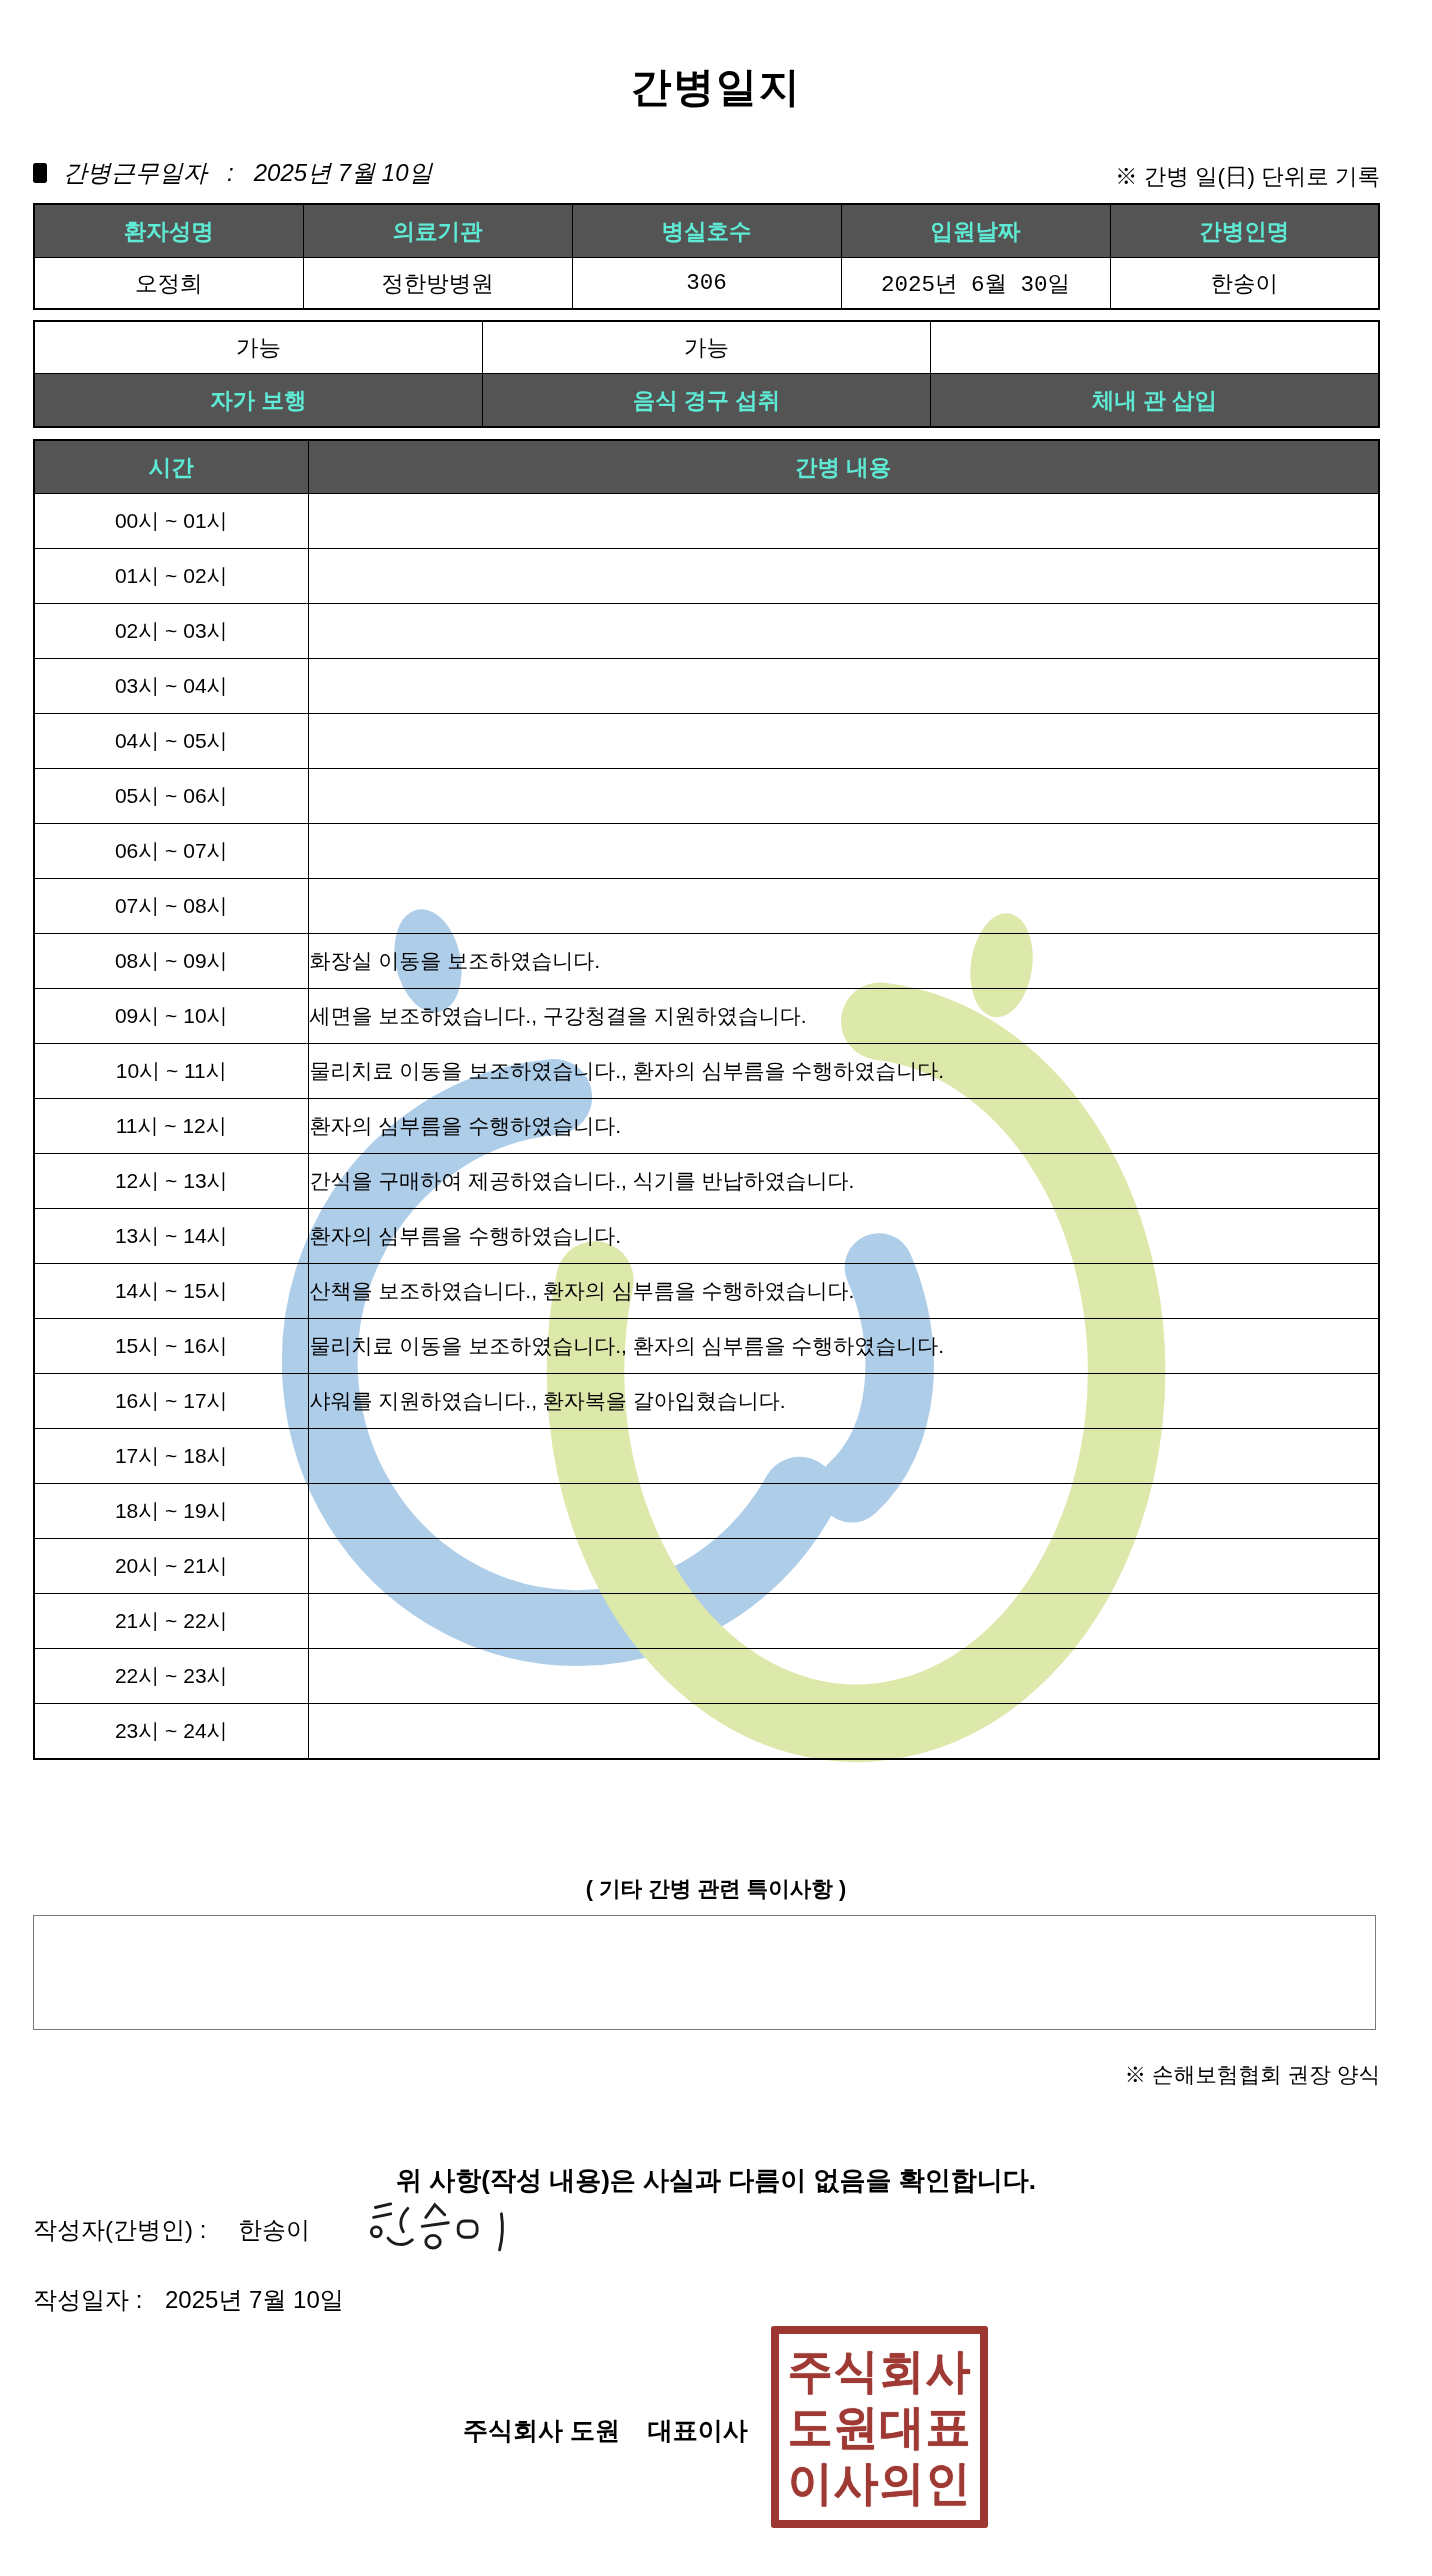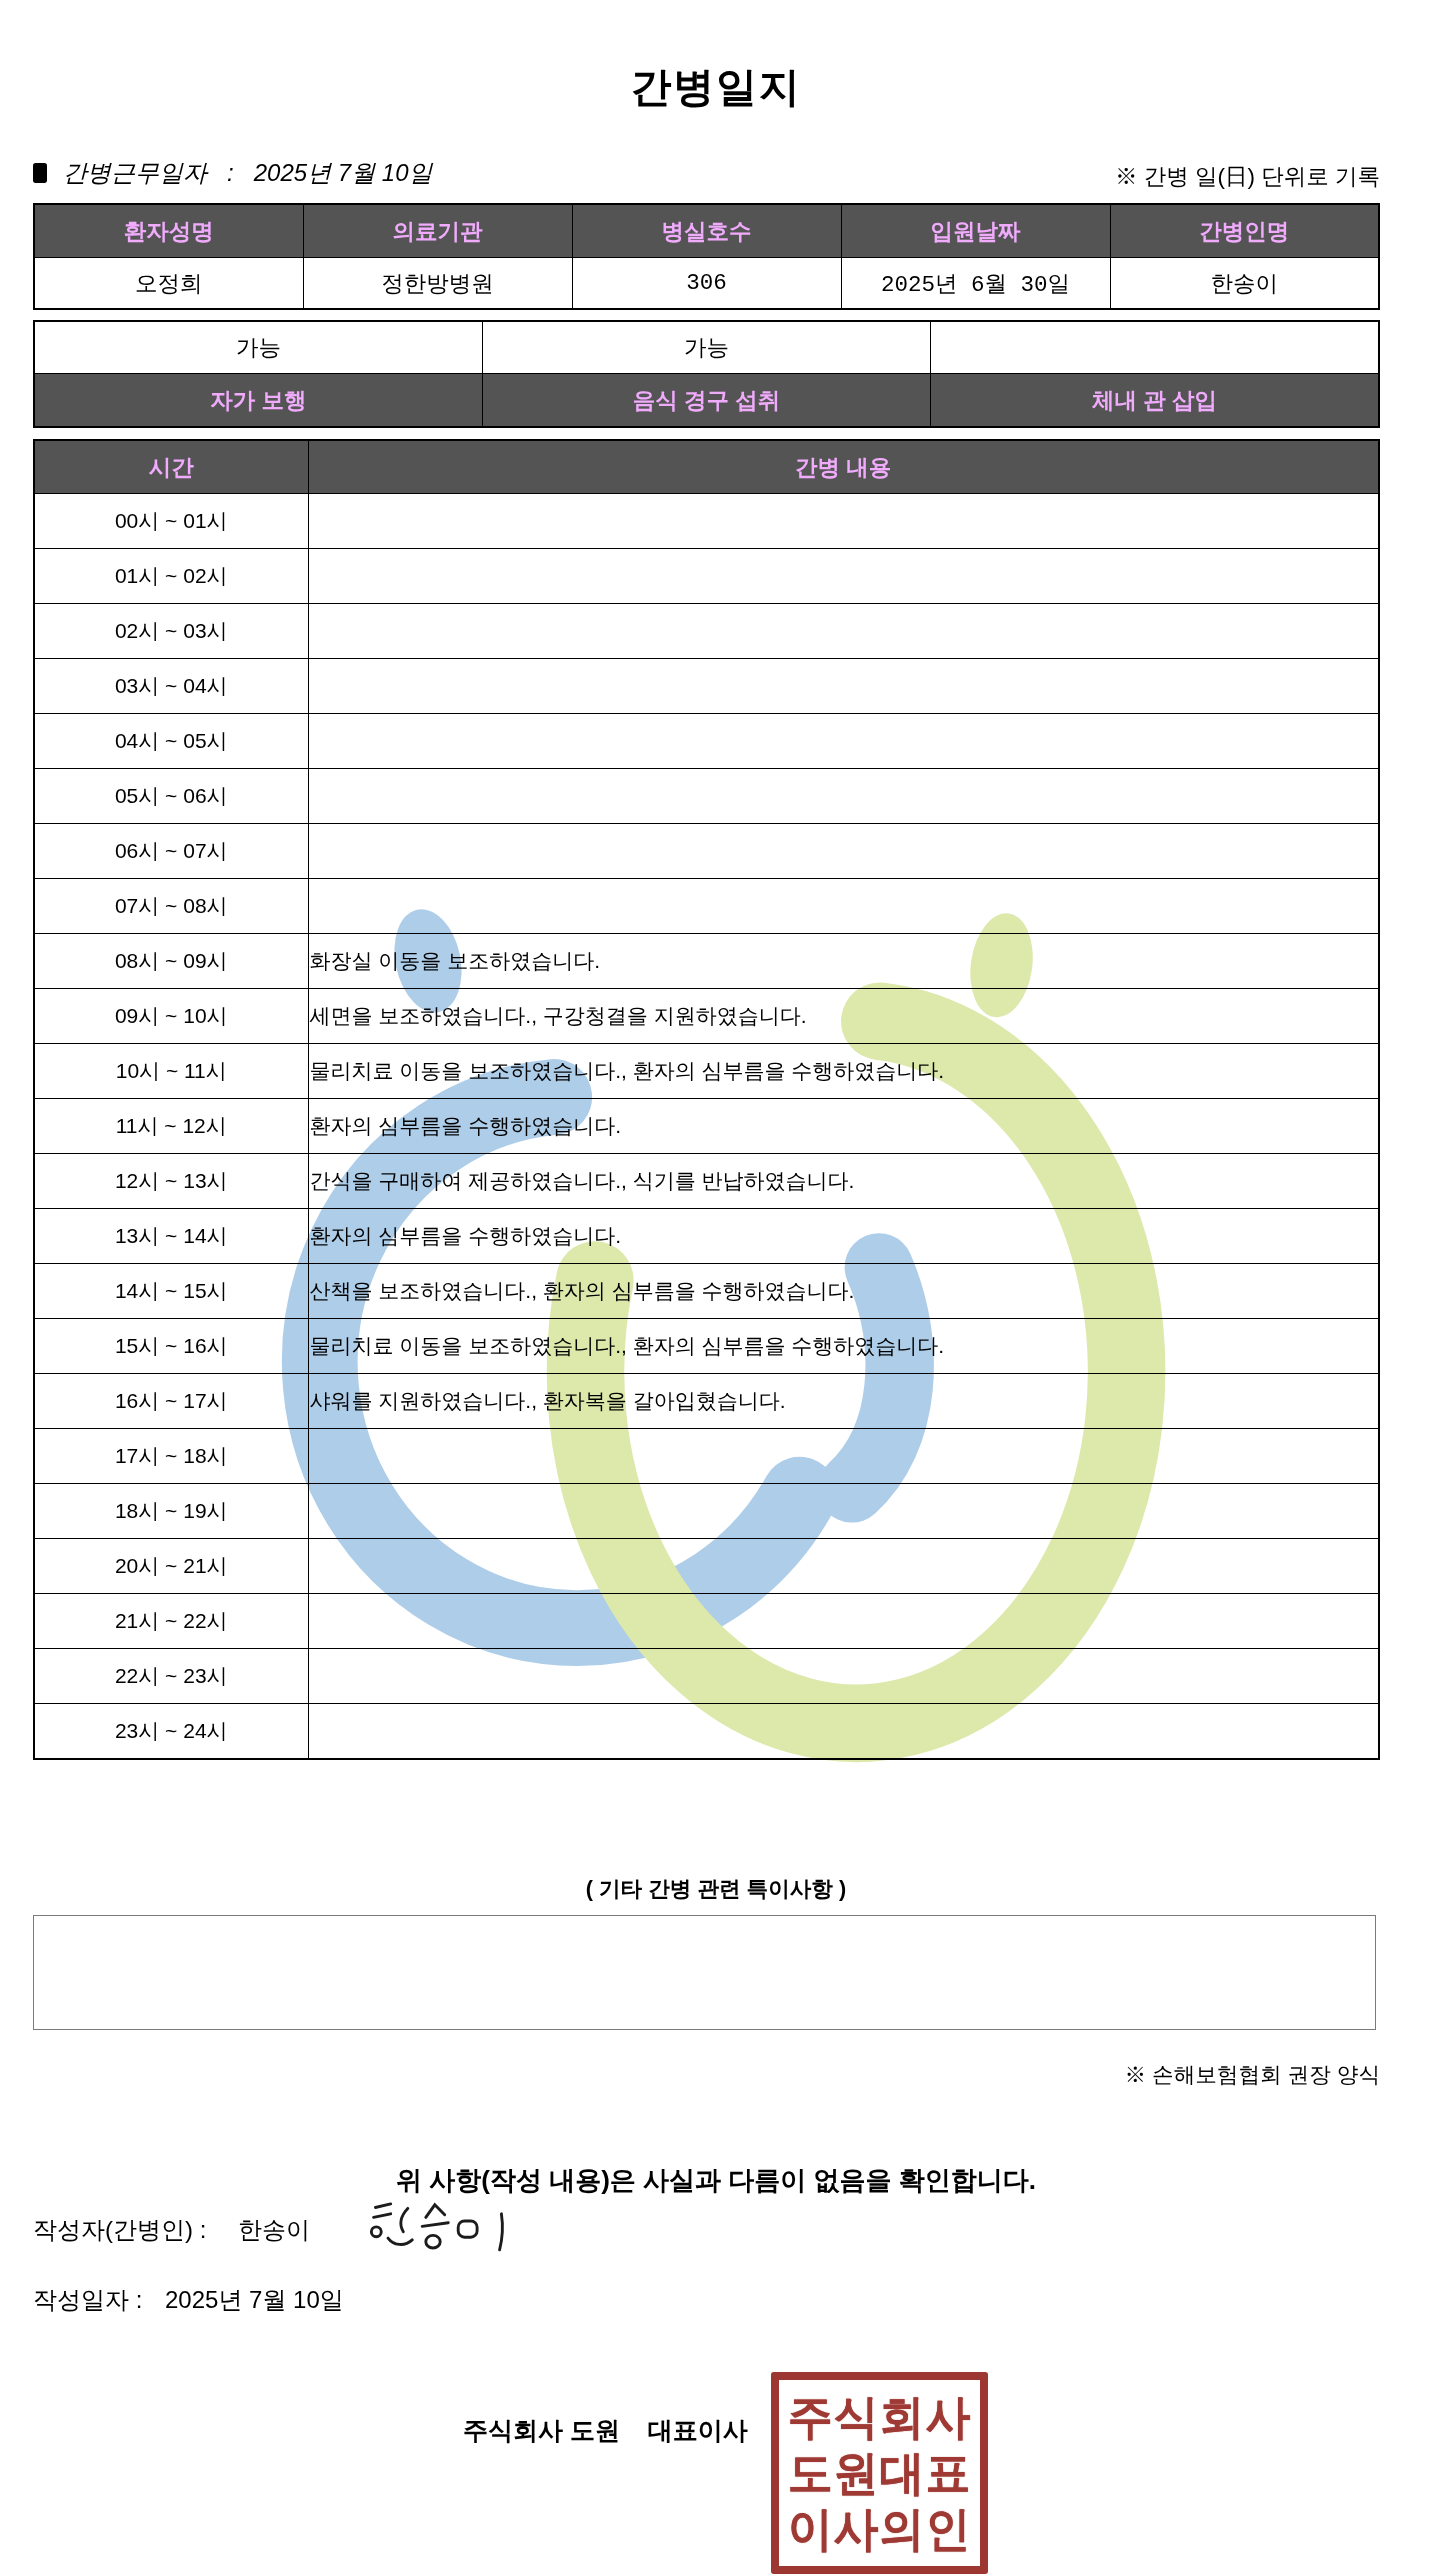--- a/index.html
+++ b/index.html
@@ -18,21 +18,21 @@
   .meta-left{position:absolute;left:33px;top:157px;font-size:24px;font-style:italic;}
   .meta-left .sq{display:inline-block;width:14.4px;height:20px;background:#000;margin-right:9px;vertical-align:-1.8px;border-radius:2.7px;}
   .meta-right{position:absolute;right:52px;top:161px;font-size:22.5px;}
 
   table.grid{
     position:absolute;left:33px;width:1347px;border-collapse:collapse;table-layout:fixed;
     background:transparent;
   }
   table.grid td,table.grid th{border:1.8px solid #000;padding:0;text-align:center;vertical-align:middle;}
   table.grid{border:2.7px solid #000;}
-  th.hdr{background:#545454;color:#f0abfc;font-weight:bold;font-size:22.5px;margin-top:12px;}
+  th.hdr{background:#545454;color:#5eead4;font-weight:bold;font-size:22.5px;margin-top:12px;}
   td.val{font-size:22.5px;background:transparent;font-family:Liberation Mono, monospace;}
 
   #patient-table{top:203px;}
   #patient-table th{height:52px;}
   #patient-table td{height:50px;}
 
   #status-table{top:320px;}
   #status-table th{height:52px;}
   #status-table td{height:51px;}
 
@@ -61,21 +61,21 @@
   .date-line{position:absolute;left:33px;top:2284px;font-size:24px;}
   .date-line .val{margin-left:16px;}
 
   .company-line{position:absolute;left:463px;top:2414px;font-size:25px;font-weight:bold;white-space:pre;}
 
   .signature{position:absolute;left:361px;top:2194px;}
 
   .stamp{
     position:absolute;left:771px;top:2326px;width:217px;height:202px;box-sizing:border-box;
     border:8px solid #9d3732;border-radius:2.7px;background:#fff;
-    display:flex;flex-direction:column;justify-content:center;align-items:center;margin-top:46px;
+    display:flex;flex-direction:column;justify-content:center;align-items:center;
   }
   .stamp .line{
     color:#9e3934;font-weight:bold;font-size:45px;line-height:56px;letter-spacing:0.9px;
     transform:scaleY(1.04);text-shadow:0 0 0.9px #9e3934;white-space:nowrap;
   }
 </style>
 </head>
 <body>
 
 <div class="page">

